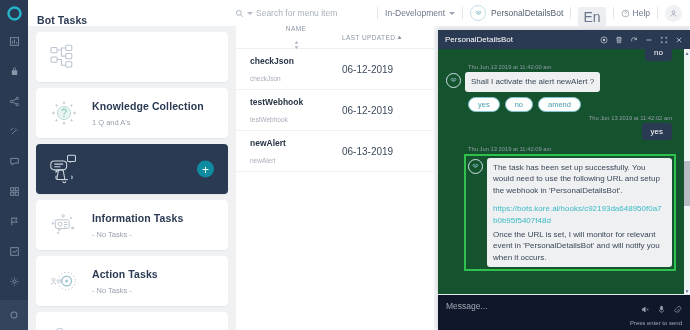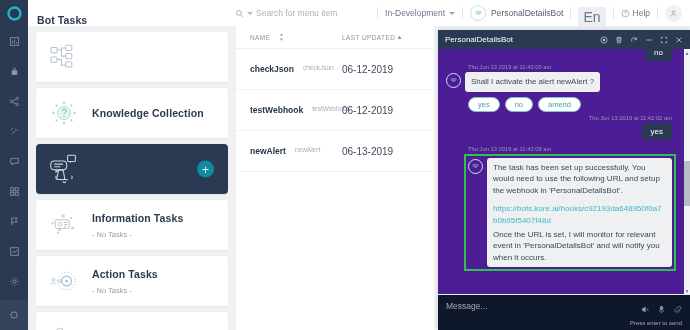--- a/index.html
+++ b/index.html
@@ -122,21 +122,21 @@
   }
   #list .th {
     font-size: 6.5px; color: #8d97a5; letter-spacing: .4px; text-transform: uppercase;
     display: flex; align-items: center; gap: 2px; cursor: pointer;
   }
   #list .th.c1 { margin-left: 14px; width: 92px; }
   #list .row {
     height: 41px; display: flex; align-items: center;
     border-bottom: 1px solid #f1f3f5; cursor: pointer;
   }
-  #list .c1 { margin-left: 14px; width: 92px; display: flex; flex-direction: row; gap: 9px; }
+  #list .c1 { margin-left: 14px; width: 92px; display: flex; flex-direction: column; gap: 9px; }
   #list .nm { font-size: 8.5px; color: #273546; font-weight: 600; }
   #list .sub { font-size: 6.5px; color: #a7aeb9; }
   #list .upd { font-size: 10px; color: #3c4a5c; }
   #list .sorticon { display: flex; flex-direction: column; line-height: 0; }
   #list .scroll-track {
     position: absolute; right: 0; top: 0; width: 4px; height: 304px; background: #f4f5f7;
   }
 
   
   #chat {
@@ -145,21 +145,21 @@
     display: flex; flex-direction: column;
   }
   #chat .chead {
     height: 19px; background: #2b3a53; display: flex; align-items: center; flex: none;
   }
   #chat .chead .ctitle2 { font-size: 8px; color: #ffffff; margin-left: 7px; font-weight: 400; }
   #chat .chead .cicons { margin-left: auto; display: flex; align-items: center; gap: 7px; margin-right: 7px; }
   #chat .chead .ci { color: #cdd4de; display: flex; cursor: pointer; }
 
   #chat .cbody {
-    flex: 1; position: relative; overflow: hidden; background: #4c1d95;
+    flex: 1; position: relative; overflow: hidden; background: #14532d;
   }
   #chat .msgs { padding: 4px 12px 4px 8px; position: relative; }
 
   .ts { font-size: 5.8px; color: #949da9; margin: 3px 0 2px 22px; }
   .ts.me { text-align: right; margin: 3px 6px 2px 0; }
 
   .botrow { display: flex; align-items: flex-start; gap: 4px; }
   .bavatar {
     width: 15px; height: 15px; border-radius: 50%; border: 1px solid #cfe3e9;
     color: #8fc0cc; display: flex; align-items: center; justify-content: center; flex: none;
@@ -366,20 +366,21 @@
             <circle cx="17" cy="27.5" r="1"></circle>
             <circle cx="5" cy="16" r="1"></circle>
           <circle cx="25.5" cy="7.5" r=".8"></circle>
             <circle cx="8.5" cy="24.5" r=".8"></circle>
             <circle cx="25.5" cy="24.5" r=".8"></circle>
             <circle cx="8.5" cy="7.5" r=".8"></circle>
         </svg>
       </div>
       <div class="ctext">
         <div class="ctitle">Knowledge Collection</div>
+        <div class="csub">1 Q and A's</div>
       </div>
     </div>
 
     <div class="card selected">
       <div class="cico">
         <svg width="32" height="30" viewBox="0 0 36 34" fill="none" stroke="#cfd6df" stroke-width="1.2">
           <rect x="22" y="1.5" width="9" height="7" rx="1.2"></rect>
             <path d="M25 9.8V8.5h2"></path>
           <rect x="3" y="8" width="18" height="10" rx="4"></rect>
             <path d="M7 11.5h10M7 14.5h7"></path>

